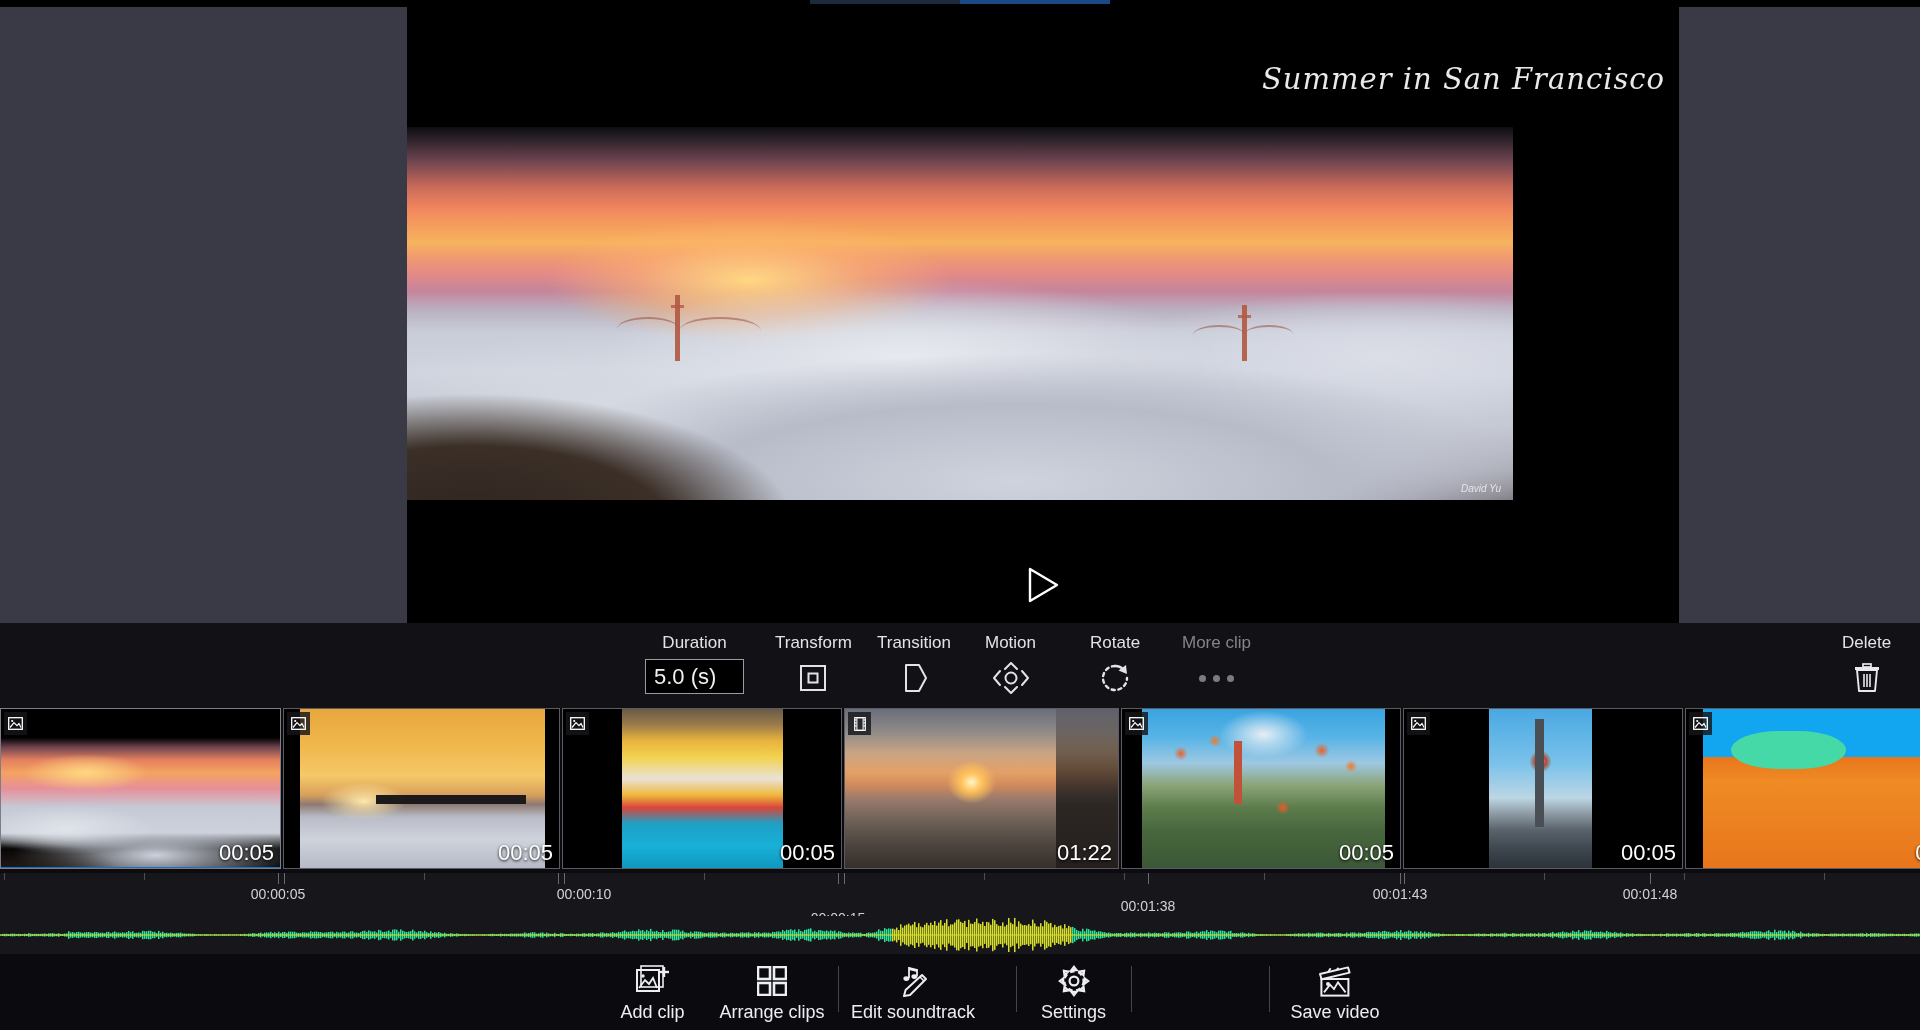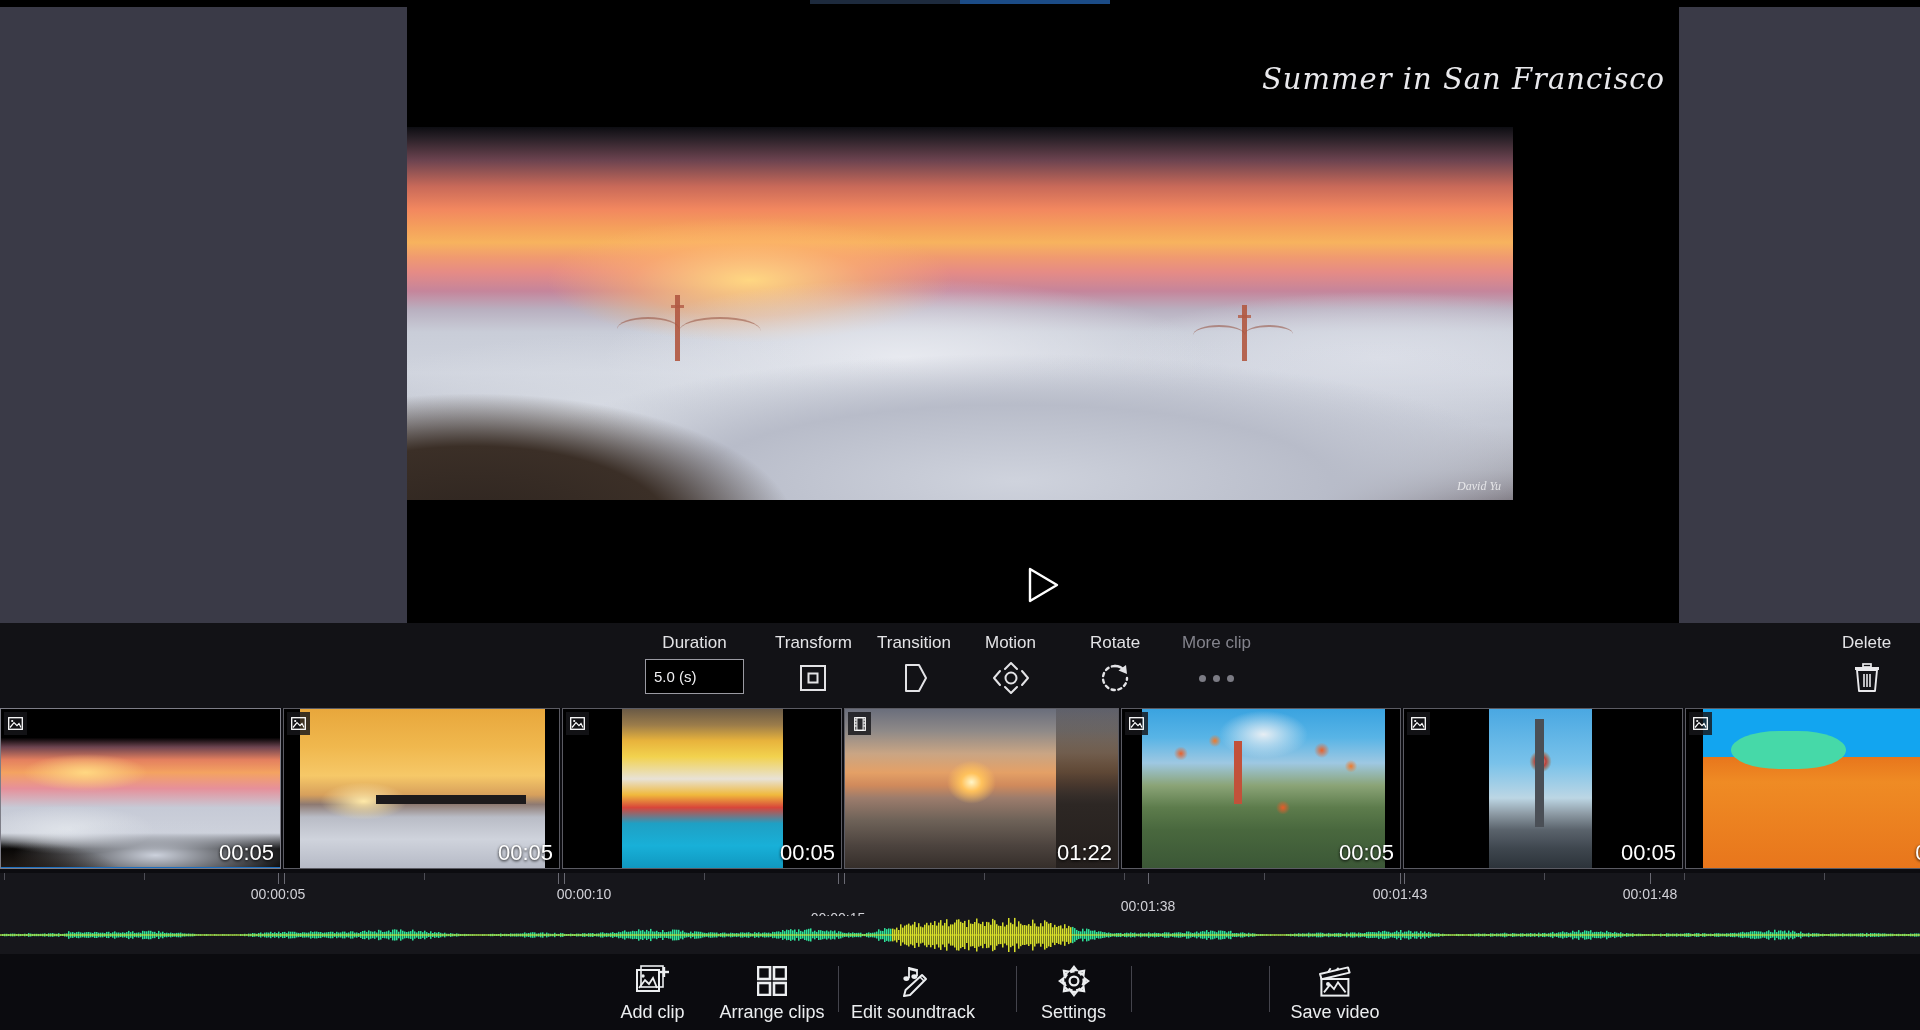--- a/index.html
+++ b/index.html
@@ -62,22 +62,22 @@
   }
   .tower {
     position: absolute; background: #b25a43; opacity: .92;
   }
   .cable {
     position: absolute; border-top: 2px solid rgba(150,80,62,.55);
     border-radius: 60%;
   }
   .photo-sig {
     position: absolute; right: 12px; bottom: 6px;
-    color: rgba(255,255,255,.72); font-size: 12px;
-    font-family: Liberation Serif, serif; font-style: italic;
+    color: rgba(255,255,255,.72); font-size: 10px;
+    font-family: Liberation Sans, sans-serif; font-style: italic;
   }
   .play-btn {
     position: absolute; left: 50%; top: 585px; transform: translate(-50%,-50%);
     width: 34px; height: 38px; cursor: pointer;
   }
 
   
   .clip-toolbar {
     position: absolute; left: 0; top: 623px; width: 1920px; height: 85px;
     background: #121216;
@@ -90,21 +90,21 @@
   .tool-label {
     font-size: 17px; color: #e3e3e6; line-height: 22px; white-space: nowrap;
   }
   .tool-label.dim { color: #83838c; }
   .tool-icon {
     margin-top: 6px; display: flex; align-items: center; justify-content: center;
     height: 36px; color: #e3e3e6;
   }
   .dur-input {
     margin-top: 5px; width: 99px; height: 35px; background: #000;
-    border: 1px solid #9a9aa2; color: #f0f0f2; font-size: 15px;
+    border: 1px solid #9a9aa2; color: #f0f0f2; font-size: 22px;
     padding-left: 8px; font-family: "Liberation Sans", sans-serif;
     outline: none;
   }
   .dots { display: flex; gap: 7px; }
   .dots i { width: 7px; height: 7px; border-radius: 50%; background: #7b7b84; display:block;}
 
   
   .filmstrip {
     position: absolute; left: 0; top: 708px; width: 1920px; height: 165px;
     background: #0c0c10;

